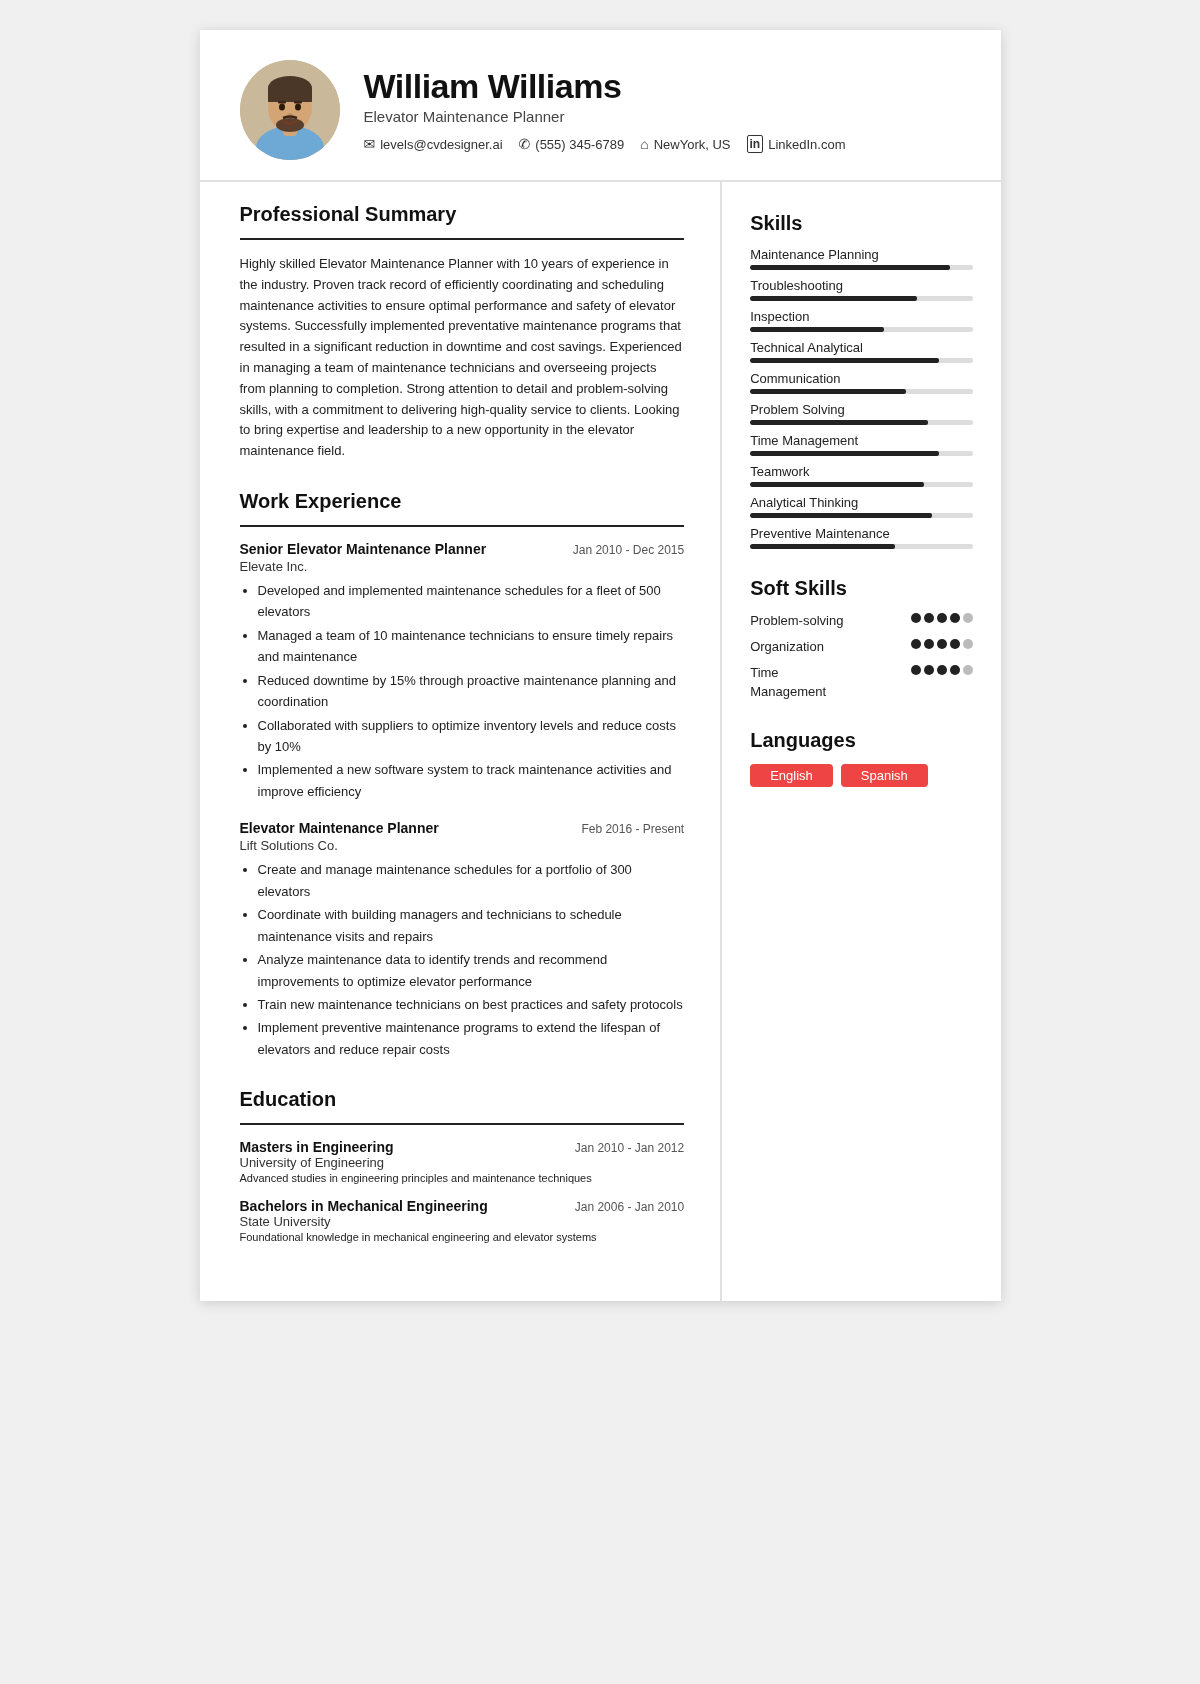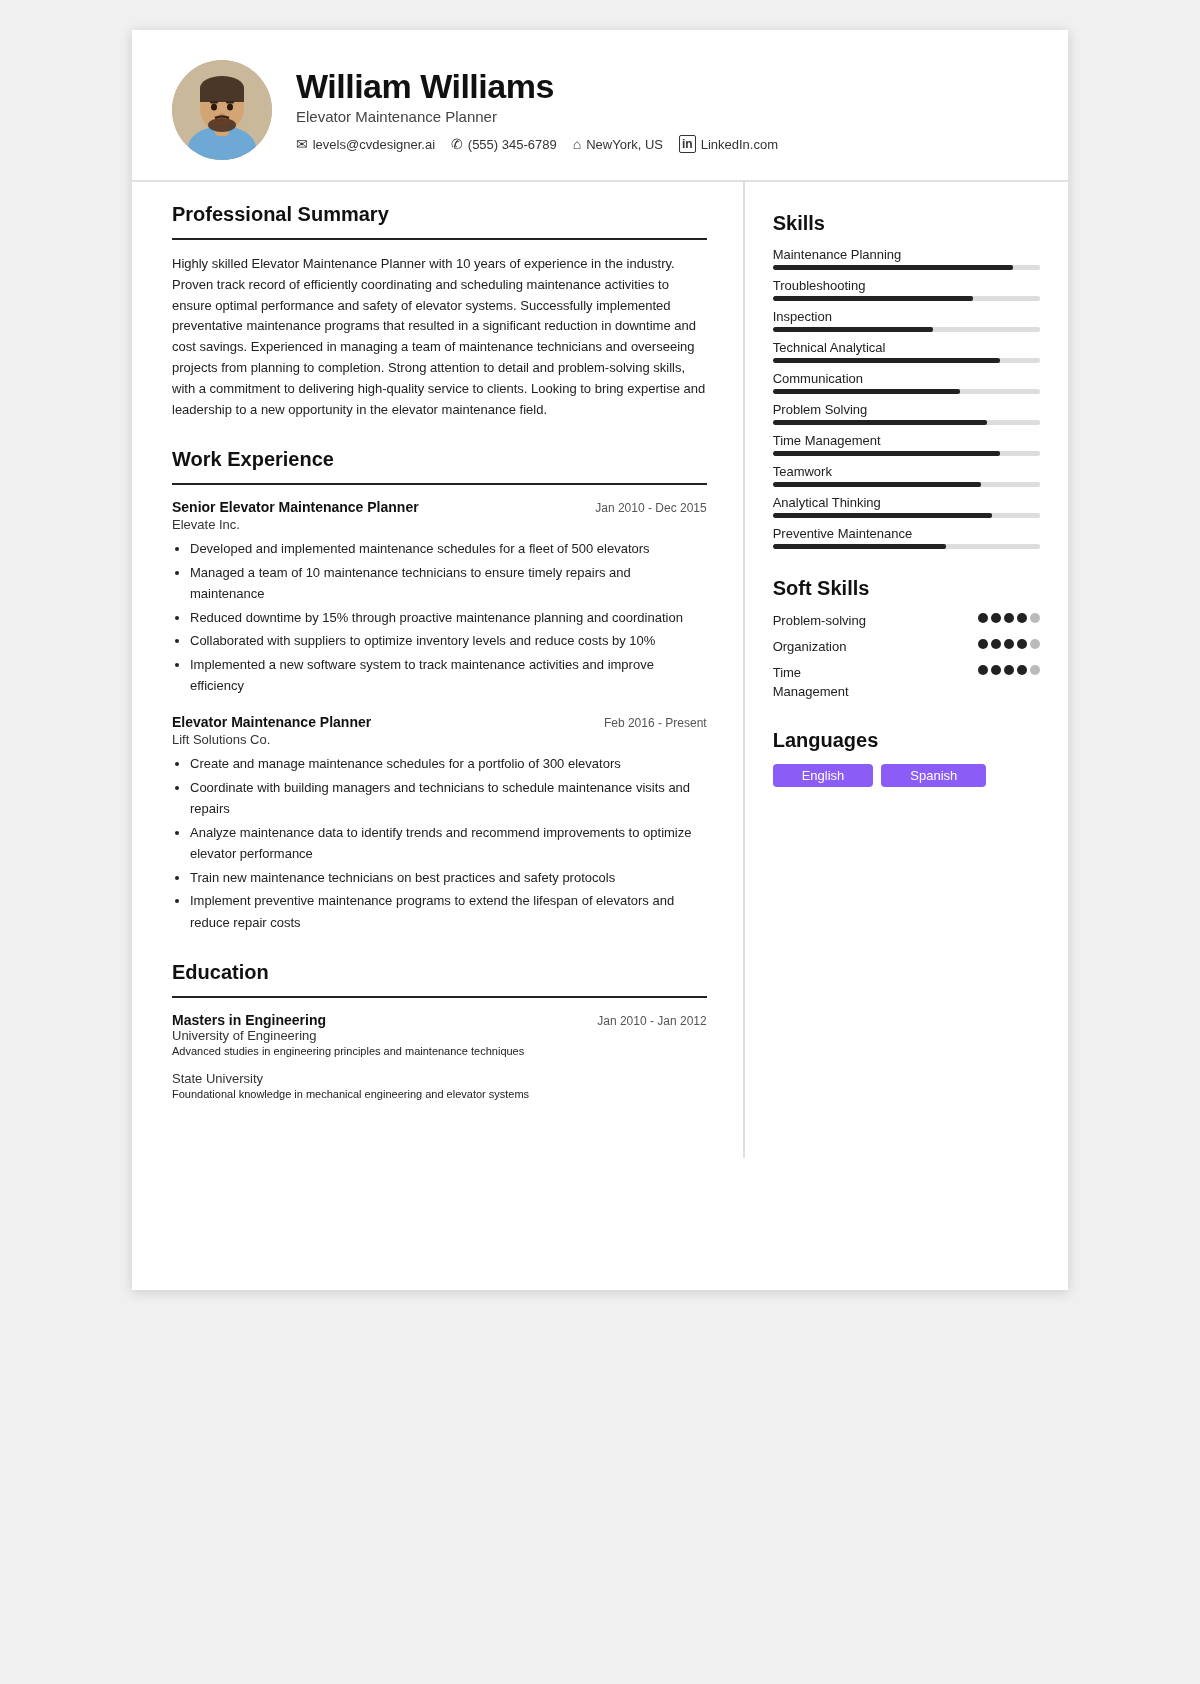--- a/index.html
+++ b/index.html
@@ -5,21 +5,21 @@
     * { box-sizing: border-box; margin: 0; padding: 0; }
     body {
       font-family: 'Arial', sans-serif;
       background: #f0f0f0;
       display: flex;
       justify-content: center;
       padding: 30px;
     }
     .resume-page {
       background: #fff;
-      width: 936px;
+      width: 801px;
       min-height: 1260px;
       padding: 0;
       box-shadow: 0 2px 12px rgba(0,0,0,0.15);
     }
     
     .header {
       padding: 30px 40px 20px 40px;
       display: flex;
       align-items: center;
       gap: 24px;
@@ -201,24 +201,24 @@
     }
     .dot-filled { background: #222; }
     .dot-empty { background: #bbb; }
     
     .language-tags {
       display: flex;
       gap: 8px;
       flex-wrap: wrap;
     }
     .lang-tag {
-      background: #8b5cf6;
+      background: #ef4444;
       color: #fff;
       font-size: 13px;
-      padding: 4px 29px;
+      padding: 4px 20px;
       border-radius: 4px;
       font-weight: 500;
     }
   </style>
 </head>
 <body>
 
 <div class="resume-page">
 
   <div class="header">
@@ -326,20 +326,24 @@
         <div id="edu-container">
             <div class="edu">
       <div class="edu-header">
         <span class="edu-degree">Masters in Engineering</span>
         <span class="edu-dates">Jan 2010 - Jan 2012</span>
       </div>
       <div class="edu-school">University of Engineering</div>
       <div class="edu-desc">Advanced studies in engineering principles and maintenance techniques</div>
     </div>
             <div class="edu">
+      <div class="edu-header">
+        <span class="edu-degree">Bachelors in Mechanical Engineering</span>
+        <span class="edu-dates">Jan 2006 - Jan 2010</span>
+      </div>
       <div class="edu-school">State University</div>
       <div class="edu-desc">Foundational knowledge in mechanical engineering and elevator systems</div>
     </div>
           </div>
       </div>
 
     </div>
 
     <div class="side-col">
 

